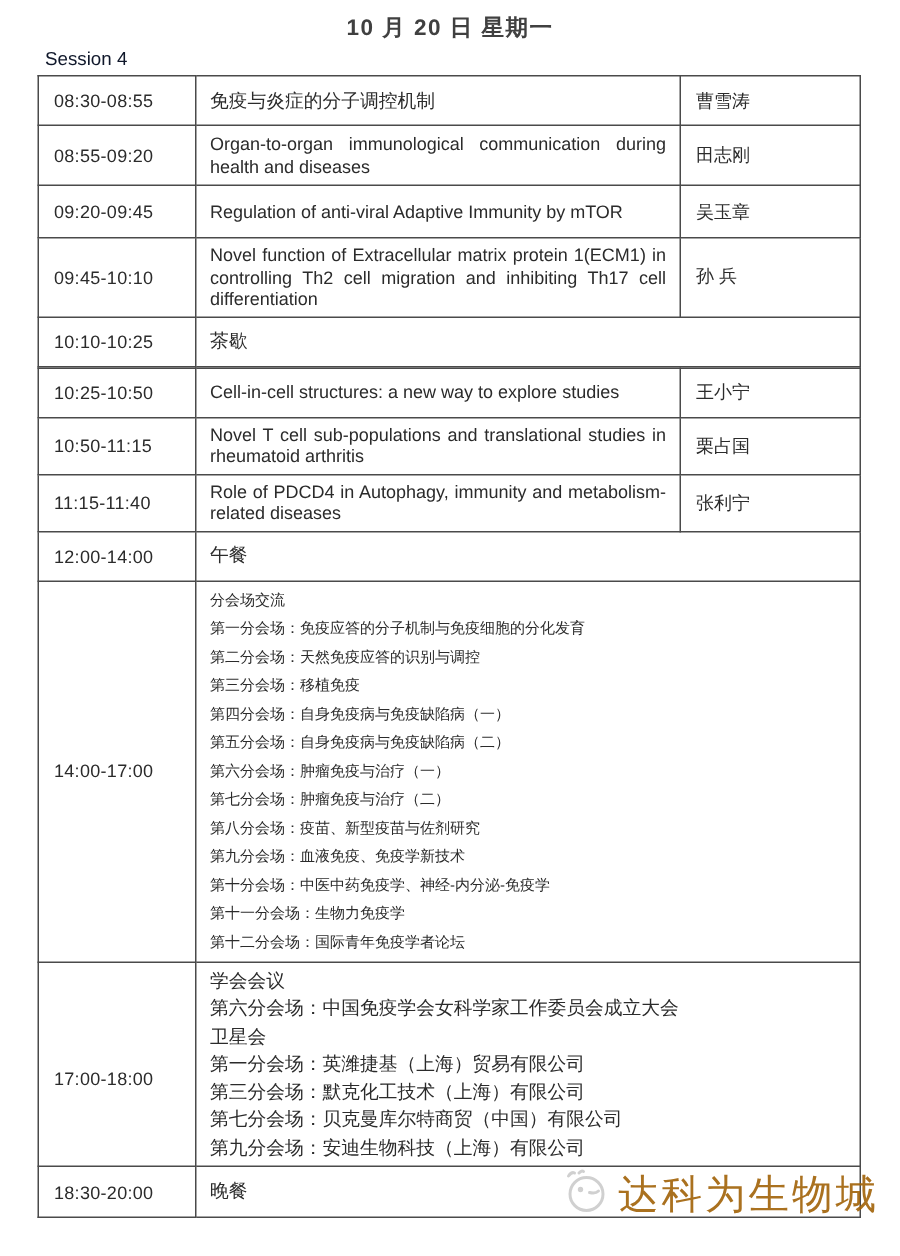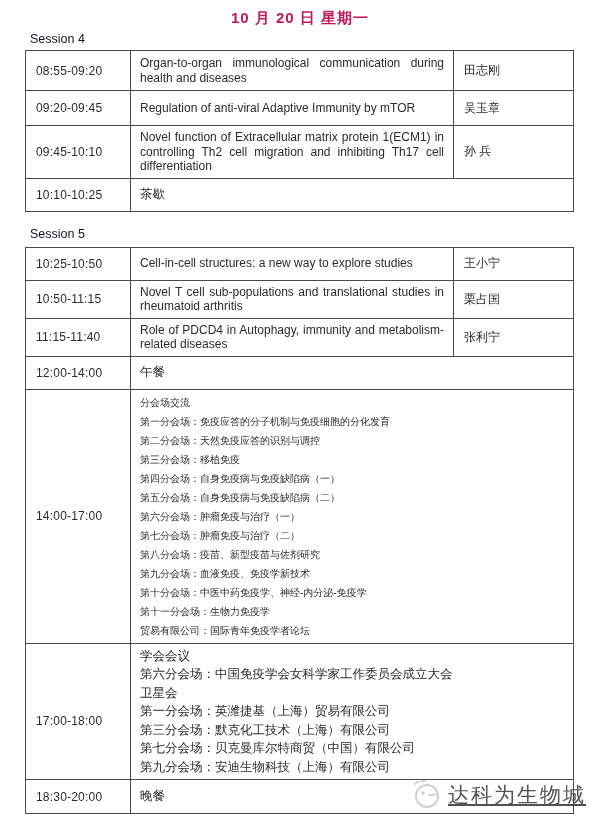--- a/index.html
+++ b/index.html
@@ -13,21 +13,21 @@
     position: relative;
     width: 600px;
     height: 837px;
     background: #ffffff;
     overflow: hidden;
   }
   .page-title {
     text-align: center;
     font-size: 15px;
     font-weight: bold;
-    color: #be185d;
+    color: #404040;
     letter-spacing: 1px;
     padding-top: 9px;
     height: 19px;
   }
   .session-label {
     margin: 4px 0 3px 30px;
     font-size: 12.5px;
     color: #0f172a;
     height: 15px;
   }
@@ -89,43 +89,47 @@
     top: 776px;
     right: 14px;
     display: flex;
     align-items: center;
     gap: 5px;
     color: #cccccc;
     opacity: 0.9;
     pointer-events: none;
   }
   .watermark-text {
-    font-size: 21px;
+    font-size: 27px;
     letter-spacing: 2px;
-    color: #404040;
+    color: #a16207;
     white-space: nowrap;
-    text-decoration: underline;
   }
 </style>
 </head>
 <body>
 
 <div class="page">
 
   <div class="page-title">10 月 20 日  星期一</div>
 
   <div class="session-label">Session 4</div>
 
   <table class="schedule">
     <colgroup>
         <col style="width:105px">
         <col style="width:323px">
         <col style="width:120px">
       </colgroup>
     <tbody>
+        <tr style="height:33px">
+      <td class="time-cell">08:30-08:55</td>
+      <td class="title-cell cjk">免疫与炎症的分子调控机制</td>
+      <td class="speaker-cell">曹雪涛</td>
+    </tr>
     <tr style="height:40px">
       <td class="time-cell">08:55-09:20</td>
       <td class="title-cell">Organ-to-organ immunological communication during health and diseases</td>
       <td class="speaker-cell">田志刚</td>
     </tr>
     <tr style="height:35px">
       <td class="time-cell">09:20-09:45</td>
       <td class="title-cell">Regulation of anti-viral Adaptive Immunity by mTOR</td>
       <td class="speaker-cell">吴玉章</td>
     </tr>
@@ -134,21 +138,20 @@
       <td class="title-cell">Novel function of Extracellular matrix protein 1(ECM1) in controlling Th2 cell migration and inhibiting Th17 cell differentiation</td>
       <td class="speaker-cell">孙 兵</td>
     </tr>
     <tr style="height:33px">
       <td class="time-cell">10:10-10:25</td>
       <td class="title-cell cjk" colspan="2">茶歇</td>
     </tr>
   </tbody>
     </table>
 
-  <div class="session-label second">Session 5</div>
 
   <table class="schedule">
     <colgroup>
         <col style="width:105px">
         <col style="width:323px">
         <col style="width:120px">
       </colgroup>
     <tbody>
         <tr style="height:33px">
       <td class="time-cell">10:25-10:50</td>
@@ -177,21 +180,21 @@
         <div class="breakout-line">第二分会场：天然免疫应答的识别与调控</div>
         <div class="breakout-line">第三分会场：移植免疫</div>
         <div class="breakout-line">第四分会场：自身免疫病与免疫缺陷病（一）</div>
         <div class="breakout-line">第五分会场：自身免疫病与免疫缺陷病（二）</div>
         <div class="breakout-line">第六分会场：肿瘤免疫与治疗（一）</div>
         <div class="breakout-line">第七分会场：肿瘤免疫与治疗（二）</div>
         <div class="breakout-line">第八分会场：疫苗、新型疫苗与佐剂研究</div>
         <div class="breakout-line">第九分会场：血液免疫、免疫学新技术</div>
         <div class="breakout-line">第十分会场：中医中药免疫学、神经-内分泌-免疫学</div>
         <div class="breakout-line">第十一分会场：生物力免疫学</div>
-        <div class="breakout-line">贸易有限公司：国际青年免疫学者论坛</div>
+        <div class="breakout-line">第十二分会场：国际青年免疫学者论坛</div>
       </td>
     </tr>
     <tr style="height:129px">
       <td class="time-cell top-align">17:00-18:00</td>
       <td class="list-cell" colspan="2">
         <div class="meeting-line">学会会议</div>
         <div class="meeting-line">第六分会场：中国免疫学会女科学家工作委员会成立大会</div>
         <div class="meeting-line">卫星会</div>
         <div class="meeting-line">第一分会场：英潍捷基（上海）贸易有限公司</div>
         <div class="meeting-line">第三分会场：默克化工技术（上海）有限公司</div>

